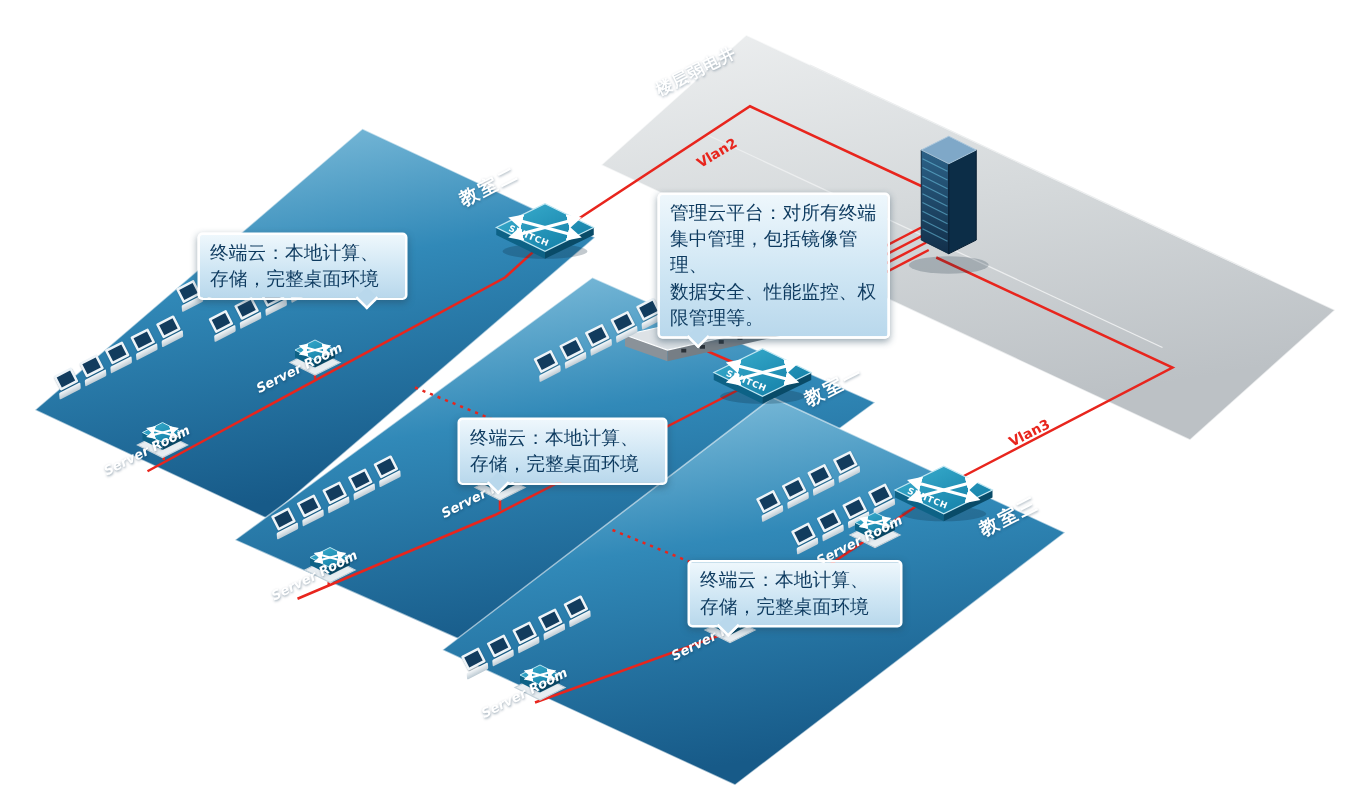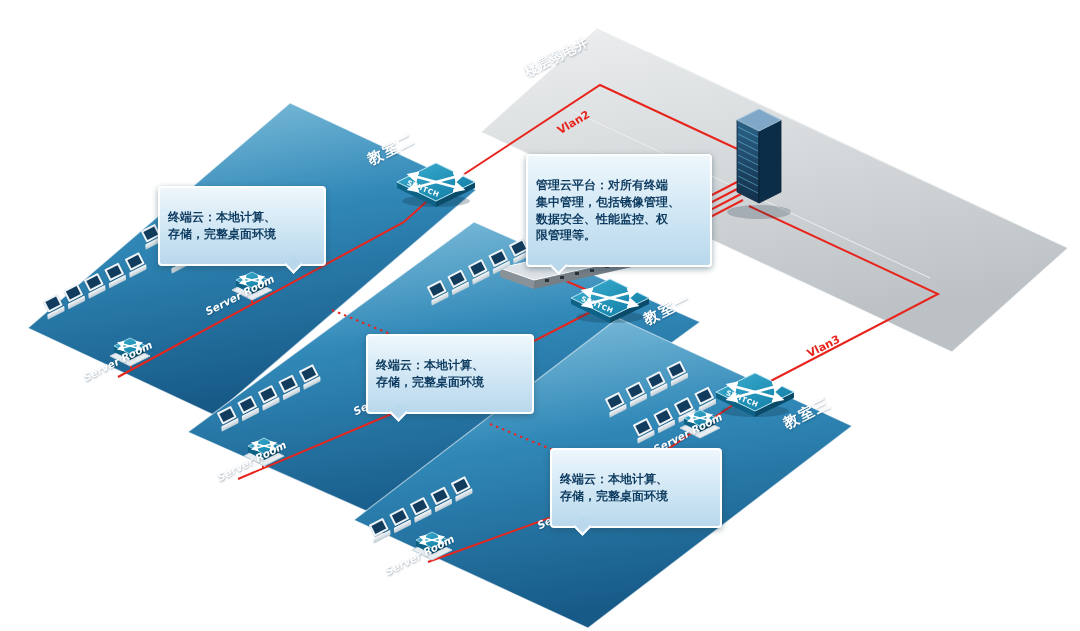--- a/index.html
+++ b/index.html
@@ -8,21 +8,21 @@
   .stage svg.bg{position:absolute;left:0;top:0;}
   
   .plane-label{position:absolute;color:#fff;font-weight:bold;white-space:nowrap;
                transform:rotate(-27deg);text-shadow:0 1px 2px rgba(0,40,70,.35);}
   .room-label{font-size:15px;letter-spacing:2px;}
   .area-label{font-size:13px;letter-spacing:1px;}
   .vlan-label{position:absolute;color:#e8251d;font-weight:bold;font-size:11px;white-space:nowrap;}
   
   .callout{position:absolute;background:linear-gradient(180deg,#eef7fc 0%,#cfe6f4 55%,#b9d8ec 100%);
            border:2px solid #fff;border-radius:4px;box-shadow:0 2px 6px rgba(40,70,90,.45);
-           color:#0d3a5f;font-weight:bold;font-size:12px;line-height:1.4;padding:21px 8px;
+           color:#0d3a5f;font-weight:normal;font-size:15px;line-height:1.4;padding:4px 8px;
            white-space:pre-line;z-index:30;}
   .callout::after{content:"";position:absolute;width:11px;height:11px;bottom:-7px;
            background:#b9d8ec;border-right:2px solid #fff;border-bottom:2px solid #fff;
            transform:rotate(45deg);}
   .tail-left::after{left:24px;}
   .tail-right::after{right:24px;}
   
   .switch-lg{position:absolute;width:80px;height:52px;z-index:20;}
   .switch-lg .sw-label{position:absolute;left:6px;top:29px;width:42px;text-align:center;
            transform:rotate(22deg);color:#fff;font-weight:bold;font-size:7px;letter-spacing:.5px;}

